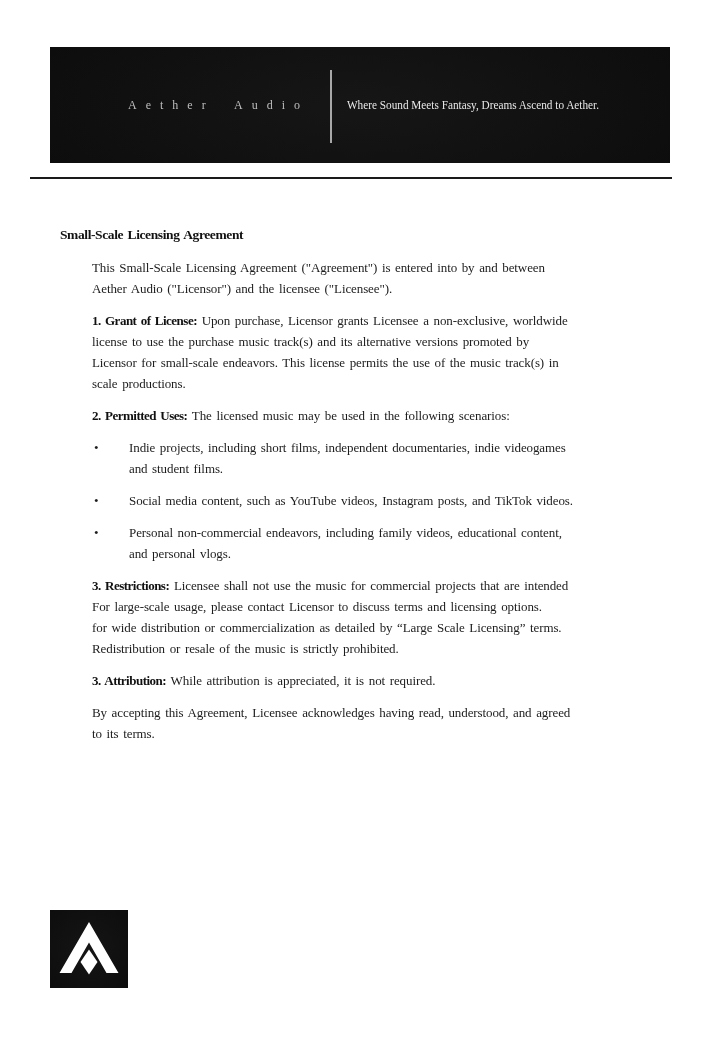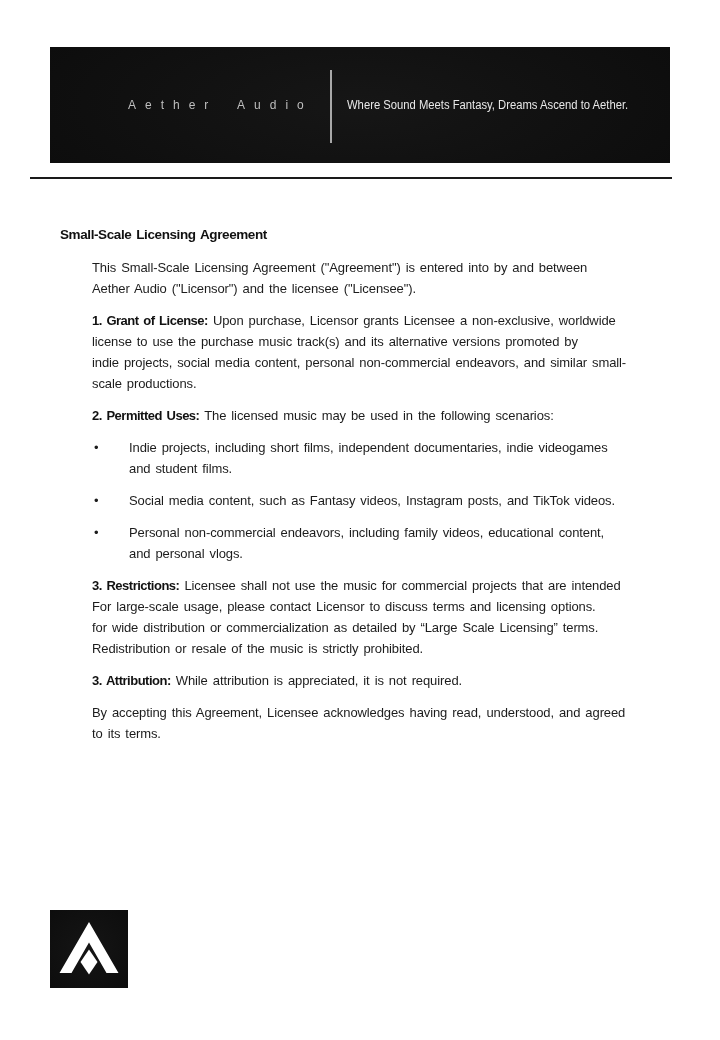--- a/index.html
+++ b/index.html
@@ -2,21 +2,21 @@
 <html><head>
 <meta charset="utf-8">
 <style>
   * { margin: 0; padding: 0; box-sizing: border-box; }
   html, body { background: #ffffff; }
   .page {
     position: relative;
     width: 700px;
     height: 1040px;
     background: #ffffff;
-    font-family: Liberation Sans, sans-serif;
+    font-family: Liberation Serif, serif;
     overflow: hidden;
   }
 
   
   .banner {
     position: absolute;
     left: 50px;
     top: 47px;
     width: 620px;
     height: 116px;
@@ -128,34 +128,34 @@
   <div class="content">
     <div class="doc-title">Small-Scale Licensing Agreement</div>
     <div>
         <div class="block">
           <div class="line">This Small-Scale Licensing Agreement ("Agreement") is entered into by and between</div>
           <div class="line">Aether Audio ("Licensor") and the licensee ("Licensee").</div>
         </div>
         <div class="block">
           <div class="line"><b>1. Grant of License:</b> Upon purchase, Licensor grants Licensee a non-exclusive, worldwide</div>
           <div class="line">license to use the purchase music track(s) and its alternative versions promoted by</div>
-          <div class="line">indie projects, social media content, personal non-commercial endeavors, and similar small-</div>
+          <div class="line">Licensor for small-scale endeavors. This license permits the use of the music track(s) in</div>
           <div class="line">scale productions.</div>
         </div>
         <div class="block">
           <div class="line"><b>2. Permitted Uses:</b> The licensed music may be used in the following scenarios:</div>
         </div>
         <div class="block bullet">
           <span class="dot">•</span>
           <div class="line">Indie projects, including short films, independent documentaries, indie videogames</div>
           <div class="line">and student films.</div>
         </div>
         <div class="block bullet">
           <span class="dot">•</span>
-          <div class="line">Social media content, such as Fantasy videos, Instagram posts, and TikTok videos.</div>
+          <div class="line">Social media content, such as YouTube videos, Instagram posts, and TikTok videos.</div>
         </div>
         <div class="block bullet">
           <span class="dot">•</span>
           <div class="line">Personal non-commercial endeavors, including family videos, educational content,</div>
           <div class="line">and personal vlogs.</div>
         </div>
         <div class="block">
           <div class="line"><b>3. Restrictions:</b> Licensee shall not use the music for commercial projects that are intended</div>
           <div class="line">For large-scale usage, please contact Licensor to discuss terms and licensing options.</div>
           <div class="line">for wide distribution or commercialization as detailed by “Large Scale Licensing” terms.</div>

